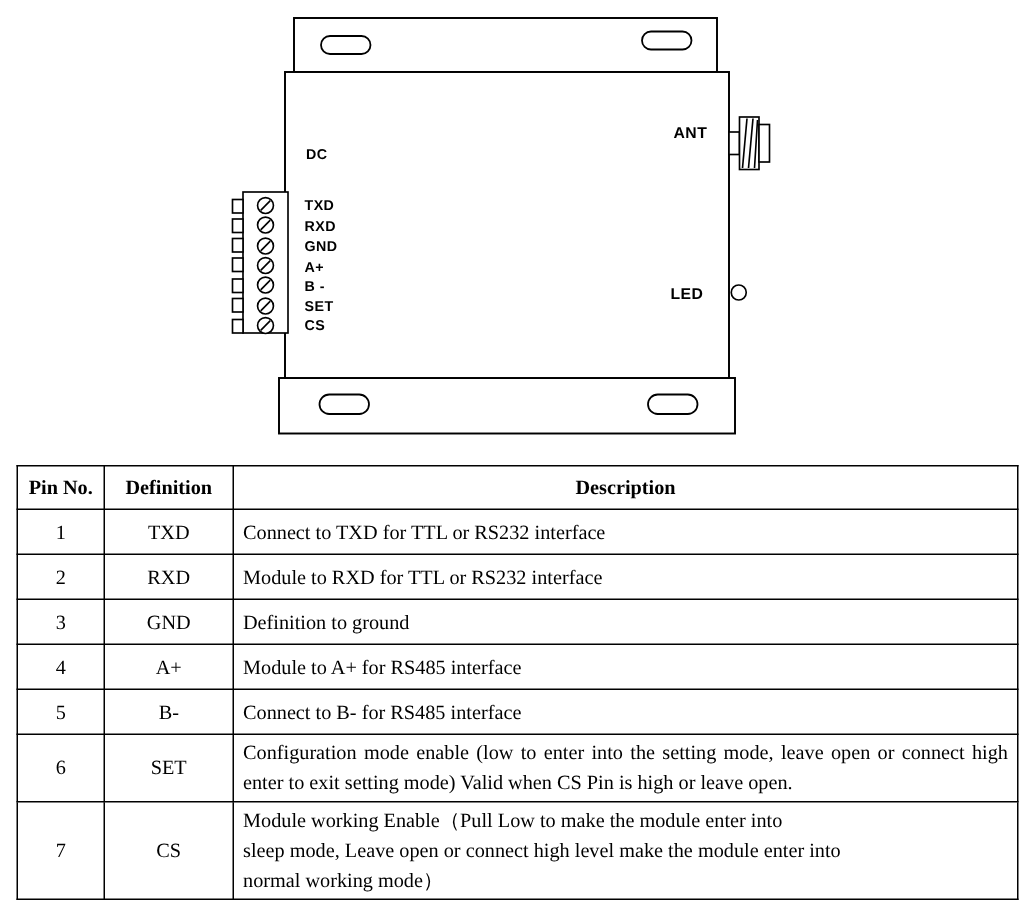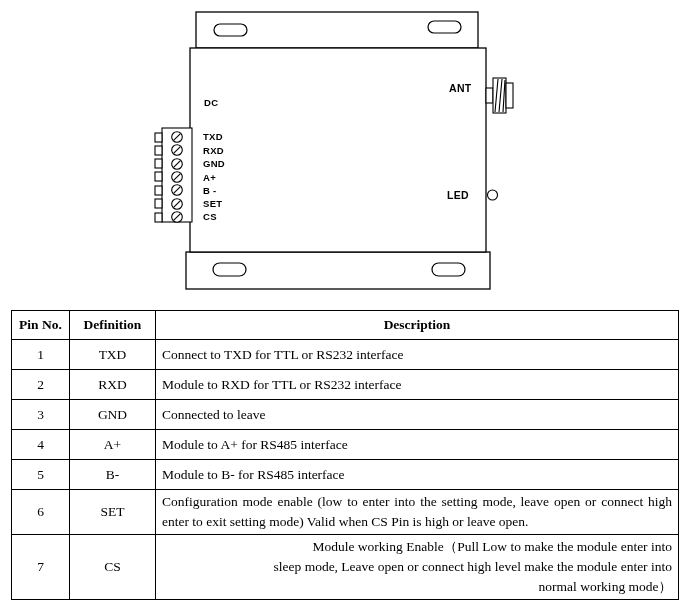--- a/index.html
+++ b/index.html
@@ -34,21 +34,21 @@
     padding:2px 6px;
     vertical-align:middle;
   }
   .pin-table th { font-weight:bold; text-align:center; height:24px; }
   .col-pin  { width:58px; }
   .col-def  { width:86px; }
   td.c-pin, td.c-def { text-align:center; }
   tr.r-short td { height:25px; }
   td.c-desc { text-align:left; line-height:1.48; }
   td.justify { text-align:justify; }
-  td.prelines { white-space:pre-line;text-align:right; }
+  td.prelines { white-space:pre-line; }
 </style>
 </head>
 <body>
 
 <div class="page">
 
   <svg class="diagram" width="689" height="305" viewBox="0 0 689 305">
 
     <g fill="#ffffff" stroke="#000000" stroke-width="1.3">
       <rect x="196" y="12" width="282" height="36"></rect>
@@ -135,31 +135,31 @@
         <td class="c-desc">Connect to TXD for TTL or RS232 interface</td>
       </tr>
       <tr class="r-short">
         <td class="c-pin">2</td>
         <td class="c-def">RXD</td>
         <td class="c-desc">Module to RXD for TTL or RS232 interface</td>
       </tr>
       <tr class="r-short">
         <td class="c-pin">3</td>
         <td class="c-def">GND</td>
-        <td class="c-desc">Connected to leave</td>
+        <td class="c-desc">Definition to ground</td>
       </tr>
       <tr class="r-short">
         <td class="c-pin">4</td>
         <td class="c-def">A+</td>
         <td class="c-desc">Module to A+ for RS485 interface</td>
       </tr>
       <tr class="r-short">
         <td class="c-pin">5</td>
         <td class="c-def">B-</td>
-        <td class="c-desc">Module to B- for RS485 interface</td>
+        <td class="c-desc">Connect to B- for RS485 interface</td>
       </tr>
       <tr>
         <td class="c-pin">6</td>
         <td class="c-def">SET</td>
         <td class="c-desc justify">Configuration mode enable (low to enter into the setting mode, leave open or connect high enter to exit setting mode) Valid when CS Pin is high or leave open.</td>
       </tr>
       <tr>
         <td class="c-pin">7</td>
         <td class="c-def">CS</td>
         <td class="c-desc prelines">Module working Enable（Pull Low to make the module enter into

